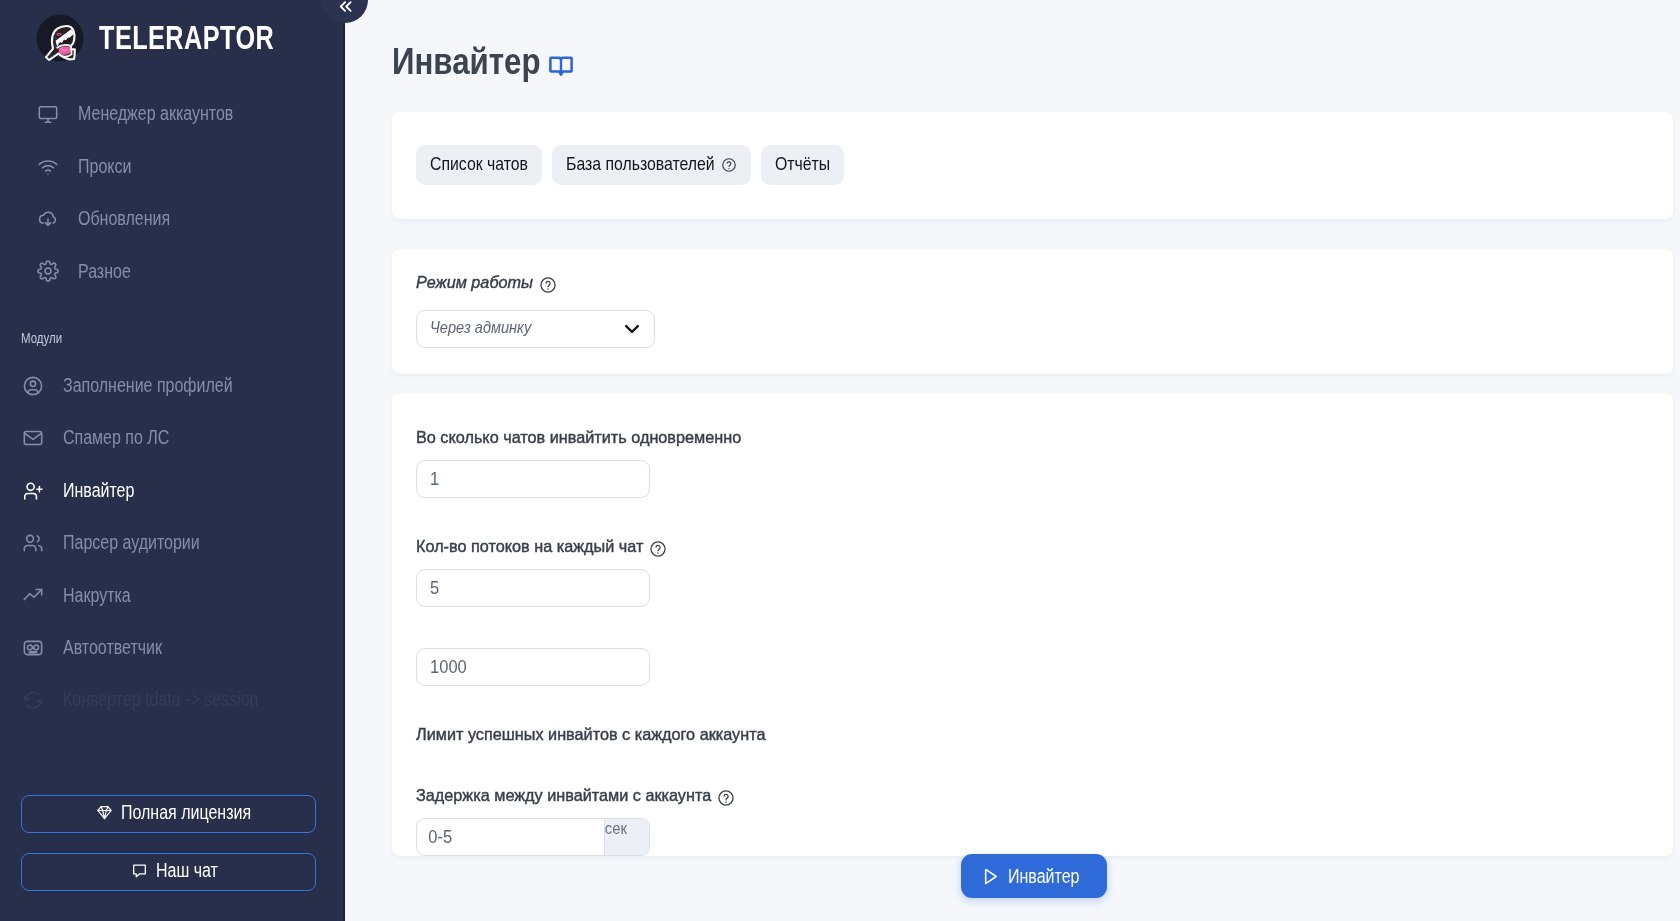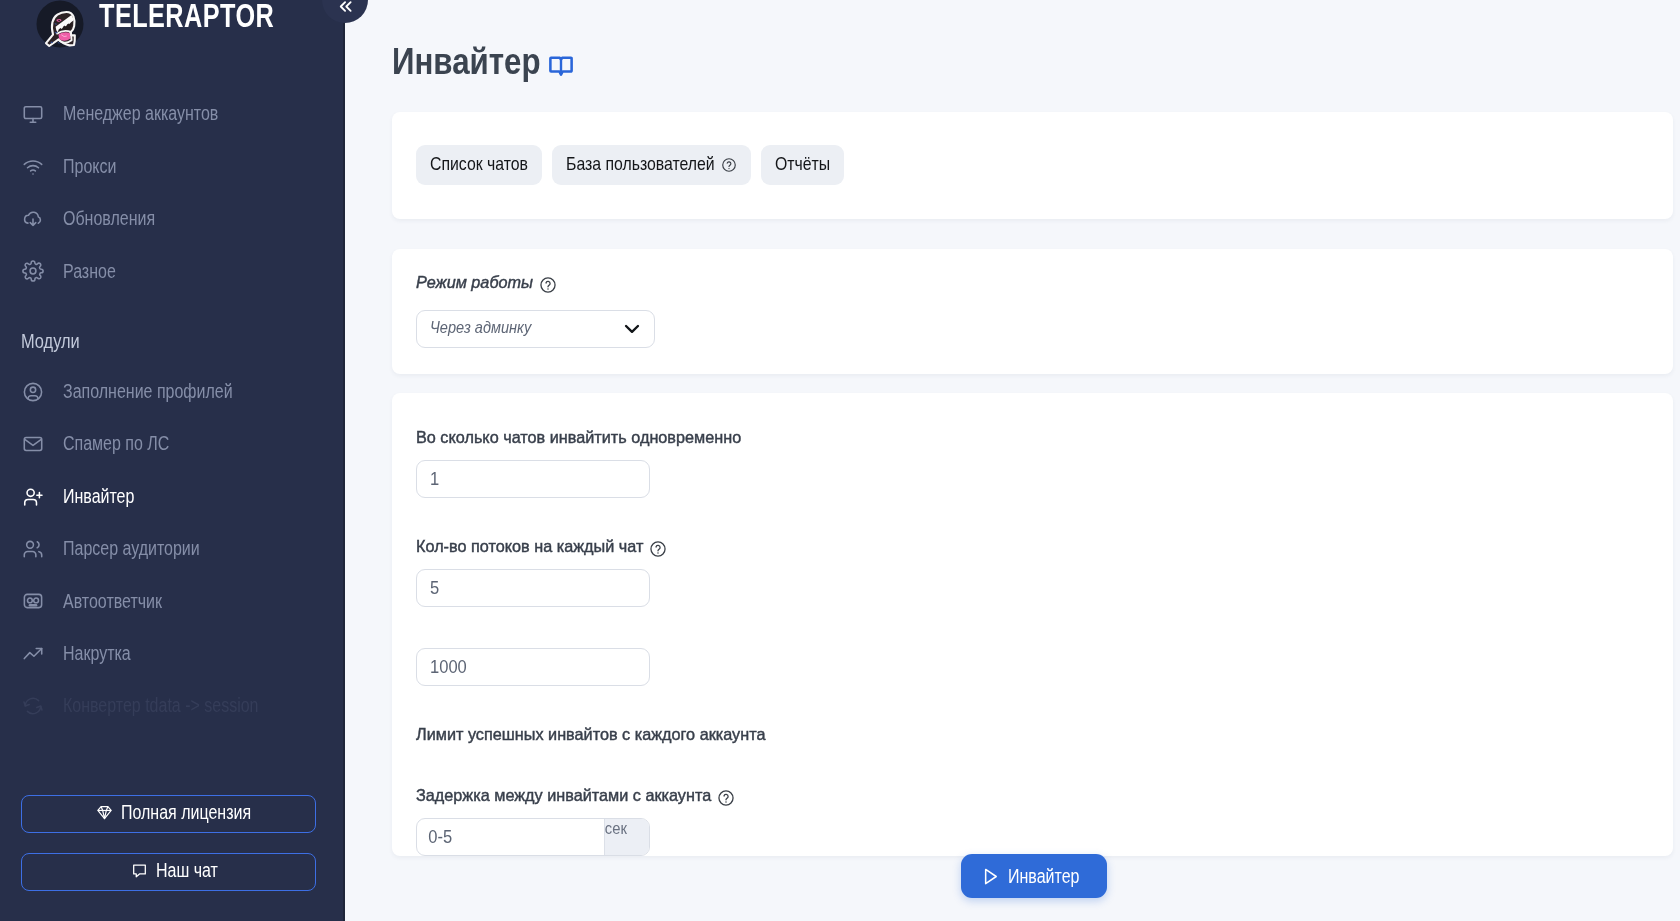--- a/index.html
+++ b/index.html
@@ -3,35 +3,35 @@
 <meta charset="utf-8">
 <style>
   * { box-sizing: border-box; margin:0; padding:0; }
   html,body { width:1680px; height:921px; overflow:hidden; }
   body { font-family:"Liberation Sans", sans-serif; background:#f5f7fb; -webkit-font-smoothing:antialiased; }
   .app { display:flex; width:1680px; height:921px; }
 
   
   .sidebar { width:345px; height:921px; background:#272f4a; position:relative; flex:0 0 345px; }
   .sidebar:after { content:""; position:absolute; right:0; top:0; width:2px; height:921px; background:#1e2539; }
-  .logo-row { display:flex; height:76px; padding-left:36px; }
+  .logo-row { display:flex; align-items:center; height:76px; padding-left:36px; }
   .logo-badge { width:48px; height:48px; flex:0 0 48px; }
   .brand { color:#fff; font-size:33px; font-weight:bold; letter-spacing:0.6px; margin-left:15px;
            transform:scaleX(0.765); transform-origin:left center; line-height:1; position:relative; top:-1px; }
   .collapse-btn { position:absolute; left:322px; top:-23px; width:46px; height:46px; border-radius:50%;
                   background:#2b3350; display:flex; align-items:flex-end; justify-content:center;
                   padding-bottom:7px; color:#fff; z-index:5; }
   .nav { margin-top:12px; }
-  .nav .nav-item { height:52.4px; }
+  .nav .nav-item { height:52.4px;margin-left:15px; }
   .nav-item { display:flex; align-items:center; height:52.4px; padding-left:22px; color:#858ea8; font-size:19.5px; }
   .nav-item > span:last-child { display:inline-block; transform:scaleX(0.82); transform-origin:left center; line-height:1; }
   .nav-item .ico { width:22px; height:22px; flex:0 0 22px; margin-right:19px; display:flex; align-items:center; justify-content:center; }
   .nav-item.active { color:#fff; }
   .nav-item.dim { color:#353d59; }
-  .nav-title { color:#c2c9da; font-size:20px; padding-left:21px; margin-top:33px; margin-bottom:15px; line-height:1; }
+  .nav-title { color:#c2c9da; font-size:14px; padding-left:21px; margin-top:33px; margin-bottom:15px; line-height:1; }
   .nav-title > span { display:inline-block; transform:scaleX(0.82); transform-origin:left center; }
   .side-btns { position:absolute; left:21px; top:795px; width:295px; }
   .side-btn { height:38px; border:1px solid #3d6fe5; border-radius:8px; color:#fff;
               display:flex; align-items:center; justify-content:center; font-size:19.5px; gap:8px; padding-left:11px; padding-bottom:3px; }
   .side-btn > span { display:inline-block; transform:scaleX(0.82); transform-origin:left center; }
   .side-btn + .side-btn { margin-top:20px;text-align:right; }
 
   
   .main { flex:1; height:921px; overflow:hidden; position:relative; }
   .page-title { font-size:37px; font-weight:bold; color:#3b4450; padding:42px 0 0 47px;
@@ -178,36 +178,36 @@
               <path d="M2.5 20.4v-2.1a3.6 3.6 0 0 1 3.6-3.6h5.4a3.6 3.6 0 0 1 3.6 3.6v2.1" stroke-linecap="round"></path>
               <path d="M16.6 4.1a3.7 3.7 0 0 1 0 6.6" stroke-linecap="round"></path>
               <path d="M18.4 14.9a3.6 3.6 0 0 1 3.1 3.5v2" stroke-linecap="round"></path>
             </svg>
           </span>
           <span style="display: inline-block; transform: scaleX(0.82); transform-origin: left center; margin-right: -30.06px;">Парсер аудитории</span>
         </div>
         <div class="nav-item ">
           <span class="ico">
             <svg width="22" height="22" viewBox="0 0 24 24" fill="none" stroke="currentColor" stroke-width="1.7">
+              <polyline points="2.5,17 8.5,10.5 13,14.5 21.5,6" stroke-linecap="round" stroke-linejoin="round"></polyline>
+              <polyline points="15.5,6 21.5,6 21.5,12" stroke-linecap="round" stroke-linejoin="round"></polyline>
+            </svg>
+          </span>
+          <span style="display: inline-block; transform: scaleX(0.82); transform-origin: left center; margin-right: -14.94px;">Накрутка</span>
+        </div>
+        <div class="nav-item ">
+          <span class="ico">
+            <svg width="22" height="22" viewBox="0 0 24 24" fill="none" stroke="currentColor" stroke-width="1.7">
               <rect x="2.6" y="4.8" width="18.8" height="14.4" rx="3"></rect>
               <circle cx="8.6" cy="11.4" r="2.6"></circle>
               <circle cx="15.4" cy="11.4" r="2.6"></circle>
               <path d="M8.6 16.6h6.8" stroke-linecap="round" stroke-width="2.6"></path>
             </svg>
           </span>
           <span style="display: inline-block; transform: scaleX(0.82); transform-origin: left center; margin-right: -21.78px;">Автоответчик</span>
-        </div>
-        <div class="nav-item ">
-          <span class="ico">
-            <svg width="22" height="22" viewBox="0 0 24 24" fill="none" stroke="currentColor" stroke-width="1.7">
-              <polyline points="2.5,17 8.5,10.5 13,14.5 21.5,6" stroke-linecap="round" stroke-linejoin="round"></polyline>
-              <polyline points="15.5,6 21.5,6 21.5,12" stroke-linecap="round" stroke-linejoin="round"></polyline>
-            </svg>
-          </span>
-          <span style="display: inline-block; transform: scaleX(0.82); transform-origin: left center; margin-right: -14.94px;">Накрутка</span>
         </div>
         <div class="nav-item dim">
           <span class="ico">
             <svg width="22" height="22" viewBox="0 0 24 24" fill="none" stroke="currentColor" stroke-width="1.7">
               <path d="M20.5 12.3a8.6 8.6 0 0 1-14.6 5.6" stroke-linecap="round"></path>
               <path d="M3.5 11.7a8.6 8.6 0 0 1 14.6-5.6" stroke-linecap="round"></path>
               <polyline points="2.2,7.6 3.6,11.9 7.9,10.4" stroke-linecap="round" stroke-linejoin="round"></polyline>
               <polyline points="21.8,16.4 20.4,12.1 16.1,13.6" stroke-linecap="round" stroke-linejoin="round"></polyline>
             </svg>
           </span>

